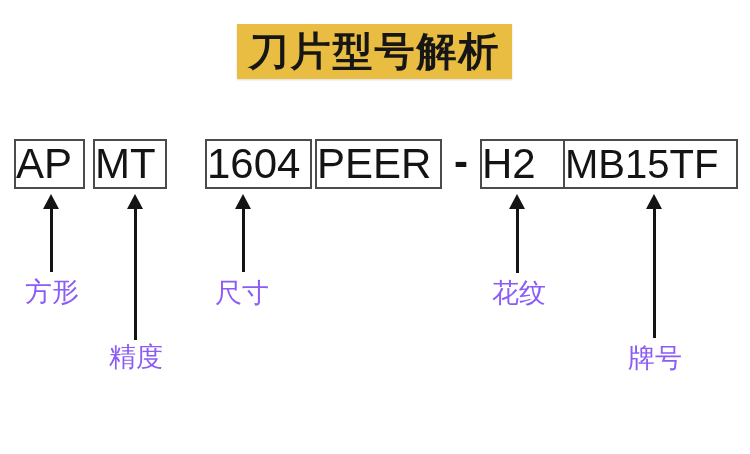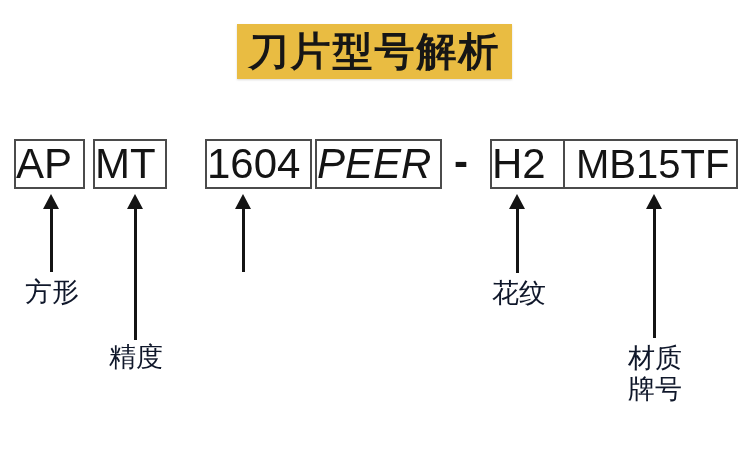--- a/index.html
+++ b/index.html
@@ -37,23 +37,23 @@
     color: #141414;
     display: flex; align-items: center; justify-content: flex-start;
     font-size: 42px;
     font-weight: 500;
     letter-spacing: 0px;
     white-space: nowrap;
   }
   .box-ap     { left: 14px;  width: 71px; }
   .box-mt     { left: 93px; width: 74px; }
   .box-1604   { left: 189px; width: 107px; margin-left: 16px; }
-  .box-peer   { left: 315px; width: 127px; font-style: italic; }
-  .box-h2     { left: 480px; width: 85px; margin-left: 10px; }
-  .box-mb15tf { left: 563px; width: 175px; font-size: 40px; padding-left: 11px; }
+  .box-peer   { left: 315px; width: 127px; }
+  .box-h2     { left: 480px; width: 85px; }
+  .box-mb15tf { left: 563px; width: 175px; font-size: 40px; }
 
   .code-dash {
     position: absolute;
     left: 442px; top: 137px;
     width: 38px; height: 50px;
     display: flex; align-items: center; justify-content: center;
     font-size: 42px; font-weight: 700; color: #141414;
   }
 
   
@@ -77,21 +77,21 @@
   .arrow-mt     { left: 127px; top: 194px; height: 146px; }
   .arrow-1604   { left: 235px; top: 194px; height: 78px; }
   .arrow-h2     { left: 509px; top: 194px; height: 79px; }
   .arrow-mb15tf { left: 646px; top: 194px; height: 144px; }
 
   
   .meaning {
     position: absolute;
     transform: translateX(-50%);
     text-align: center;
-    color: #0f172a;
+    color: #8b5cf6;
     font-size: 27px;
     font-weight: 500;
     line-height: 31px;
     white-space: nowrap;
   }
   .meaning-ap     { left: 52px;  top: 277px; }
   .meaning-mt     { left: 136px; top: 342px; }
   .meaning-1604   { left: 242px; top: 278px; }
   .meaning-h2     { left: 519px; top: 278px; }
   .meaning-mb15tf { left: 655px; top: 343px; }
@@ -144,22 +144,22 @@
     <div class="stem"></div>
   </div>
 
   <div class="meaning meaning-ap">
     <div>方形</div>
   </div>
   <div class="meaning meaning-mt">
     <div>精度</div>
   </div>
   <div class="meaning meaning-1604">
+    <div>尺寸</div>
   </div>
   <div class="meaning meaning-h2">
     <div>花纹</div>
   </div>
   <div class="meaning meaning-mb15tf">
-    <div>材质</div>
     <div>牌号</div>
   </div>
 
 </div>
 
 </body></html>

